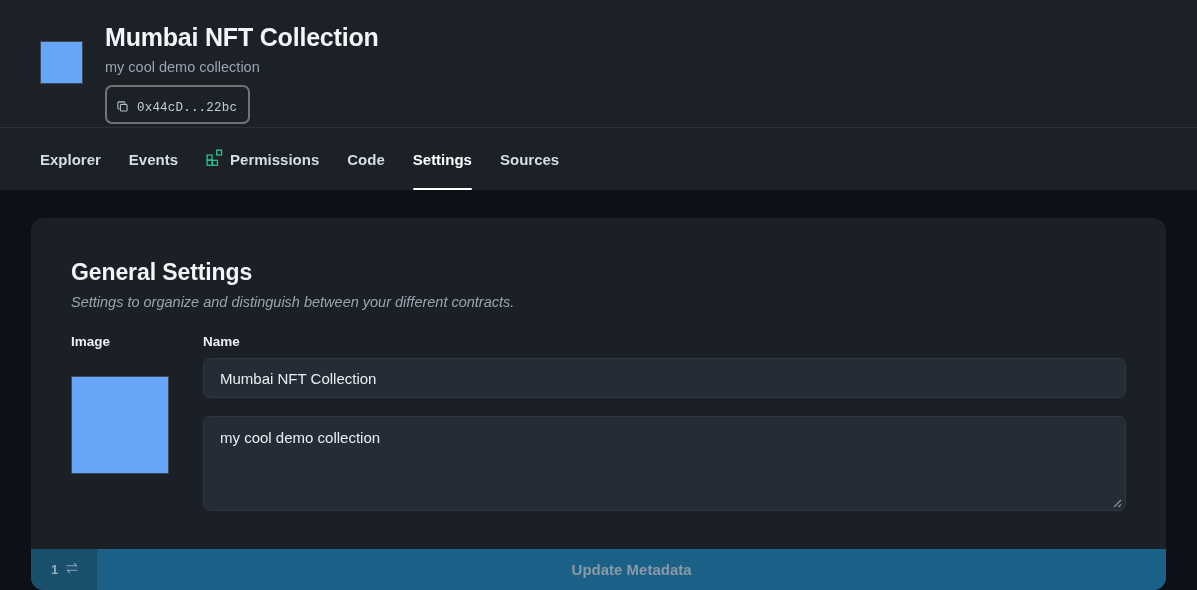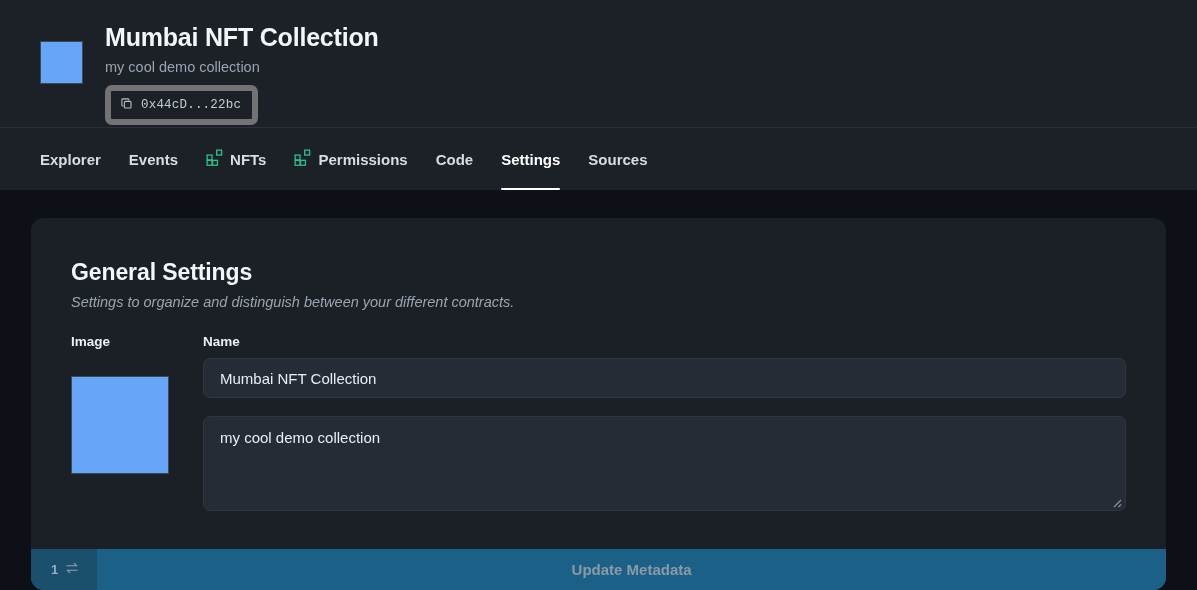--- a/index.html
+++ b/index.html
@@ -49,23 +49,23 @@
   .collection-subtitle {
     font-size: 14.5px;
     color: #9aa4b0;
     margin-top: 6px;
     line-height: 18px;
   }
   .address-badge {
     display: inline-flex;
     align-items: center;
     gap: 8px;
-    border: 6px solid #737373;
+    border: 2px solid #737373;
     border-radius: 7px;
-    padding: 5px 11px 5px 9px;
+    padding: 12px 11px 5px 9px;
     margin-top: 9px;
     background: transparent;
     cursor: pointer;
   }
   .address-badge .addr-text {
     font-family: "Liberation Mono", monospace;
     font-size: 12.5px;
     color: #c3ccd6;
     letter-spacing: 0.2px;
   }
@@ -253,31 +253,20 @@
 <div class="navbar">
 
   <div class="nav-tab">
     <span>Explorer</span>
   </div>
 
   <div class="nav-tab">
     <span>Events</span>
   </div>
 
-  <div class="nav-tab">
-    <span class="nav-icon">
-      <svg width="17" height="17" viewBox="0 0 18 18" fill="none" stroke="#2bbd8a" stroke-width="1.4">
-        <rect x="1.2" y="6.4" width="5.2" height="5.2"></rect>
-        <rect x="1.2" y="12.0" width="5.2" height="5.2"></rect>
-        <rect x="6.9" y="12.0" width="5.2" height="5.2"></rect>
-        <rect x="11.3" y="1.2" width="5.2" height="5.2"></rect>
-      </svg>
-    </span>
-    <span>NFTs</span>
-  </div>
 
   <div class="nav-tab">
     <span class="nav-icon">
       <svg width="17" height="17" viewBox="0 0 18 18" fill="none" stroke="#2bbd8a" stroke-width="1.4">
         <rect x="1.2" y="6.4" width="5.2" height="5.2"></rect>
         <rect x="1.2" y="12.0" width="5.2" height="5.2"></rect>
         <rect x="6.9" y="12.0" width="5.2" height="5.2"></rect>
         <rect x="11.3" y="1.2" width="5.2" height="5.2"></rect>
       </svg>
     </span>

